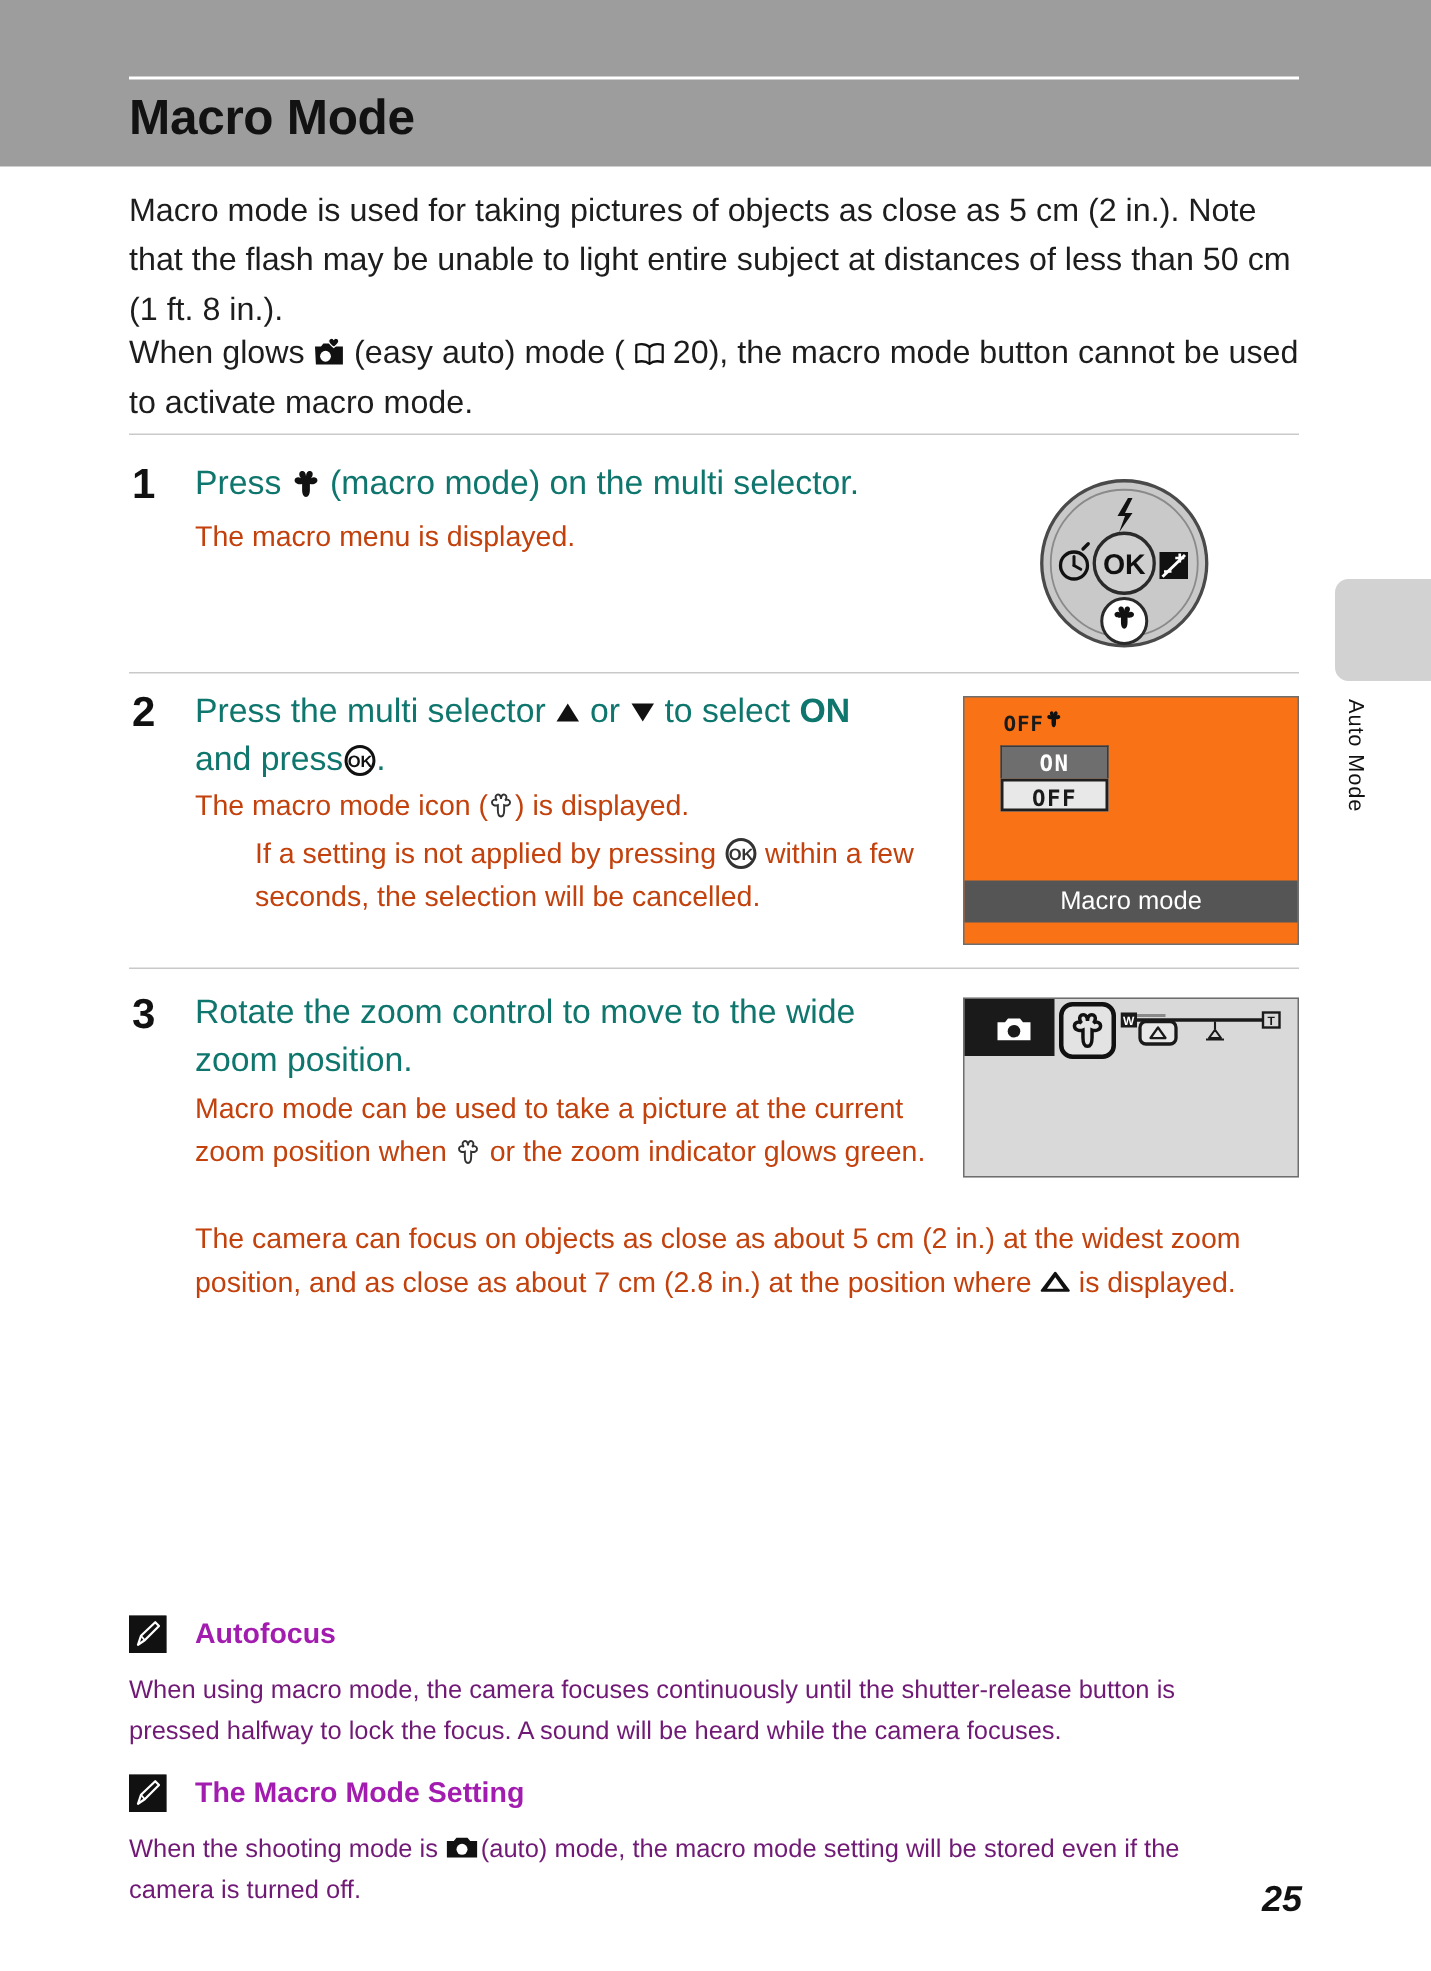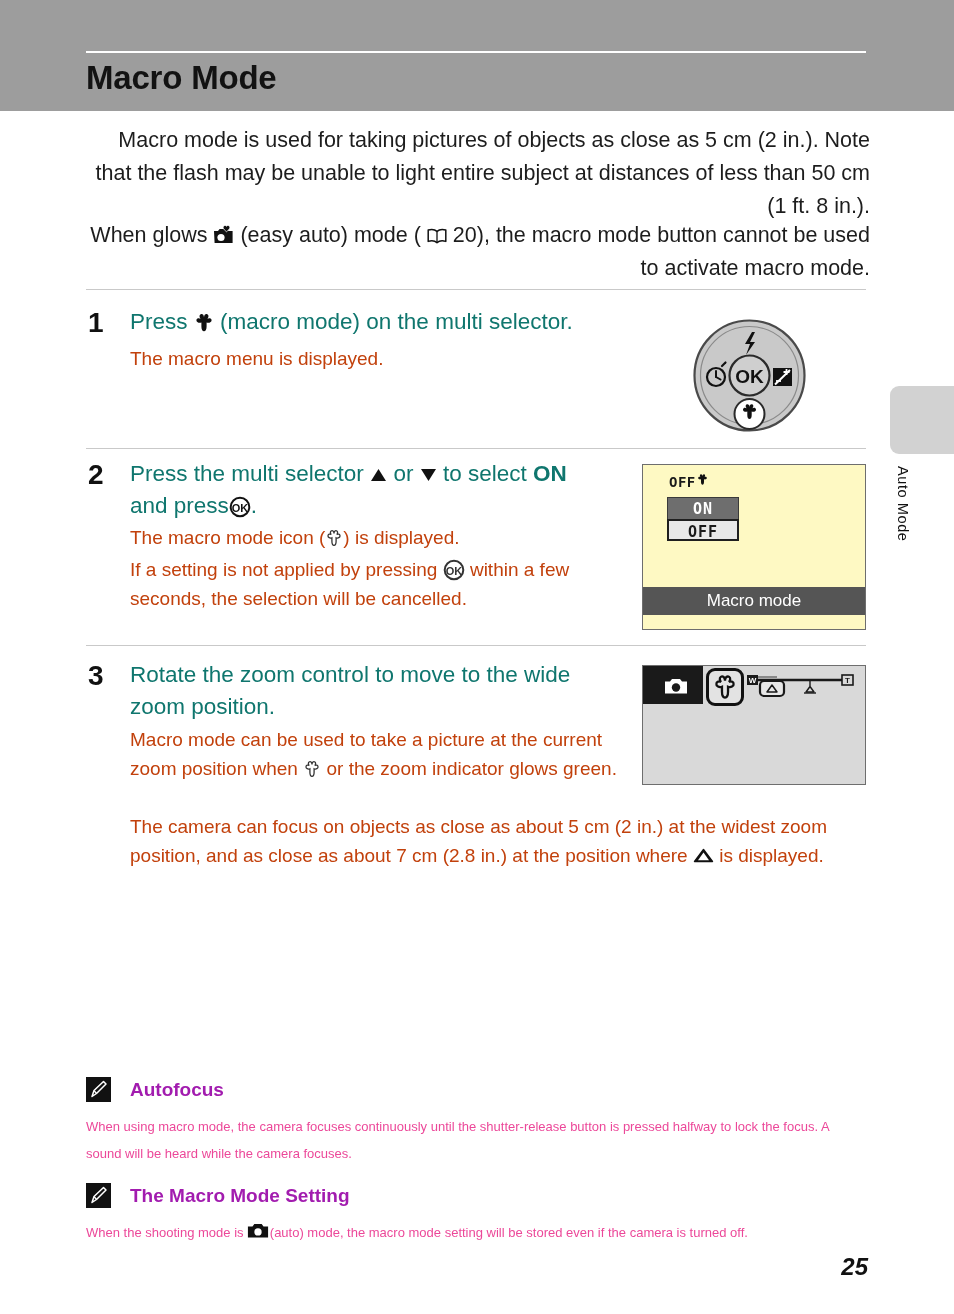--- a/index.html
+++ b/index.html
@@ -60,21 +60,20 @@
   }
 
   
   .intro {
     position: absolute;
     left: 86px;
     width: 784px;
     font-size: 21.5px;
     line-height: 33px;
     color: #1d1d1d;
-    text-align: right;
   }
   #intro-1 { top: 124px; }
   #intro-2 { top: 219px; }
 
   .divider {
     position: absolute;
     left: 86px;
     width: 780px;
     height: 1px;
     background: #c9c9c9;
@@ -108,21 +107,21 @@
     color: #c2410c;
   }
 
   #step1-num { top: 307px; }
   #step1-title { top: 306px; width: 470px; }
   #step1-body { top: 344px; width: 480px; }
 
   #step2-num { top: 459px; }
   #step2-title { top: 458px; width: 480px; }
   #step2-body-a { top: 523px; width: 490px; }
-  #step2-body-b { top: 555px; width: 480px; }
+  #step2-body-b { top: 555px; width: 480px; margin-left: 40px; }
 
   #step3-num { top: 660px; }
   #step3-title { top: 659px; width: 480px; }
   #step3-body-a { top: 725px; width: 490px; }
   #step3-body-b { top: 812px; width: 745px; }
 
   
   .ico {
     display: inline-block;
     vertical-align: -2px;
@@ -157,21 +156,21 @@
     position: absolute;
     left: 691px; top: 317px;
     width: 117px; height: 117px;
   }
 
   
   .lcd2 {
     position: absolute;
     left: 642px; top: 464px;
     width: 224px; height: 166px;
-    background: #fef9c3;
+    background: #f97316;
     border: 1px solid #6e6e6e;
     box-sizing: border-box;
   }
   .lcd2-caption {
     position: absolute;
     left: 0; bottom: 14px;
     width: 100%;
     height: 28px;
     background: #555555;
     color: #ffffff;
@@ -260,23 +259,23 @@
     position: absolute;
     left: 130px;
     font-size: 19px;
     font-weight: bold;
     color: #a21caf;
   }
   .note-body {
     position: absolute;
     left: 86px;
     width: 760px;
-    font-size: 13px;
+    font-size: 17px;
     line-height: 27px;
-    color: #ec4899;
+    color: #701a75;
   }
   #note1-icon { left: 86px; top: 1077px; }
   #note1-title { top: 1079px; }
   #note1-body { top: 1113px; }
   #note2-icon { left: 86px; top: 1183px; }
   #note2-title { top: 1185px; }
   #note2-body { top: 1219px; }
 
   .page-number {
     position: absolute;

